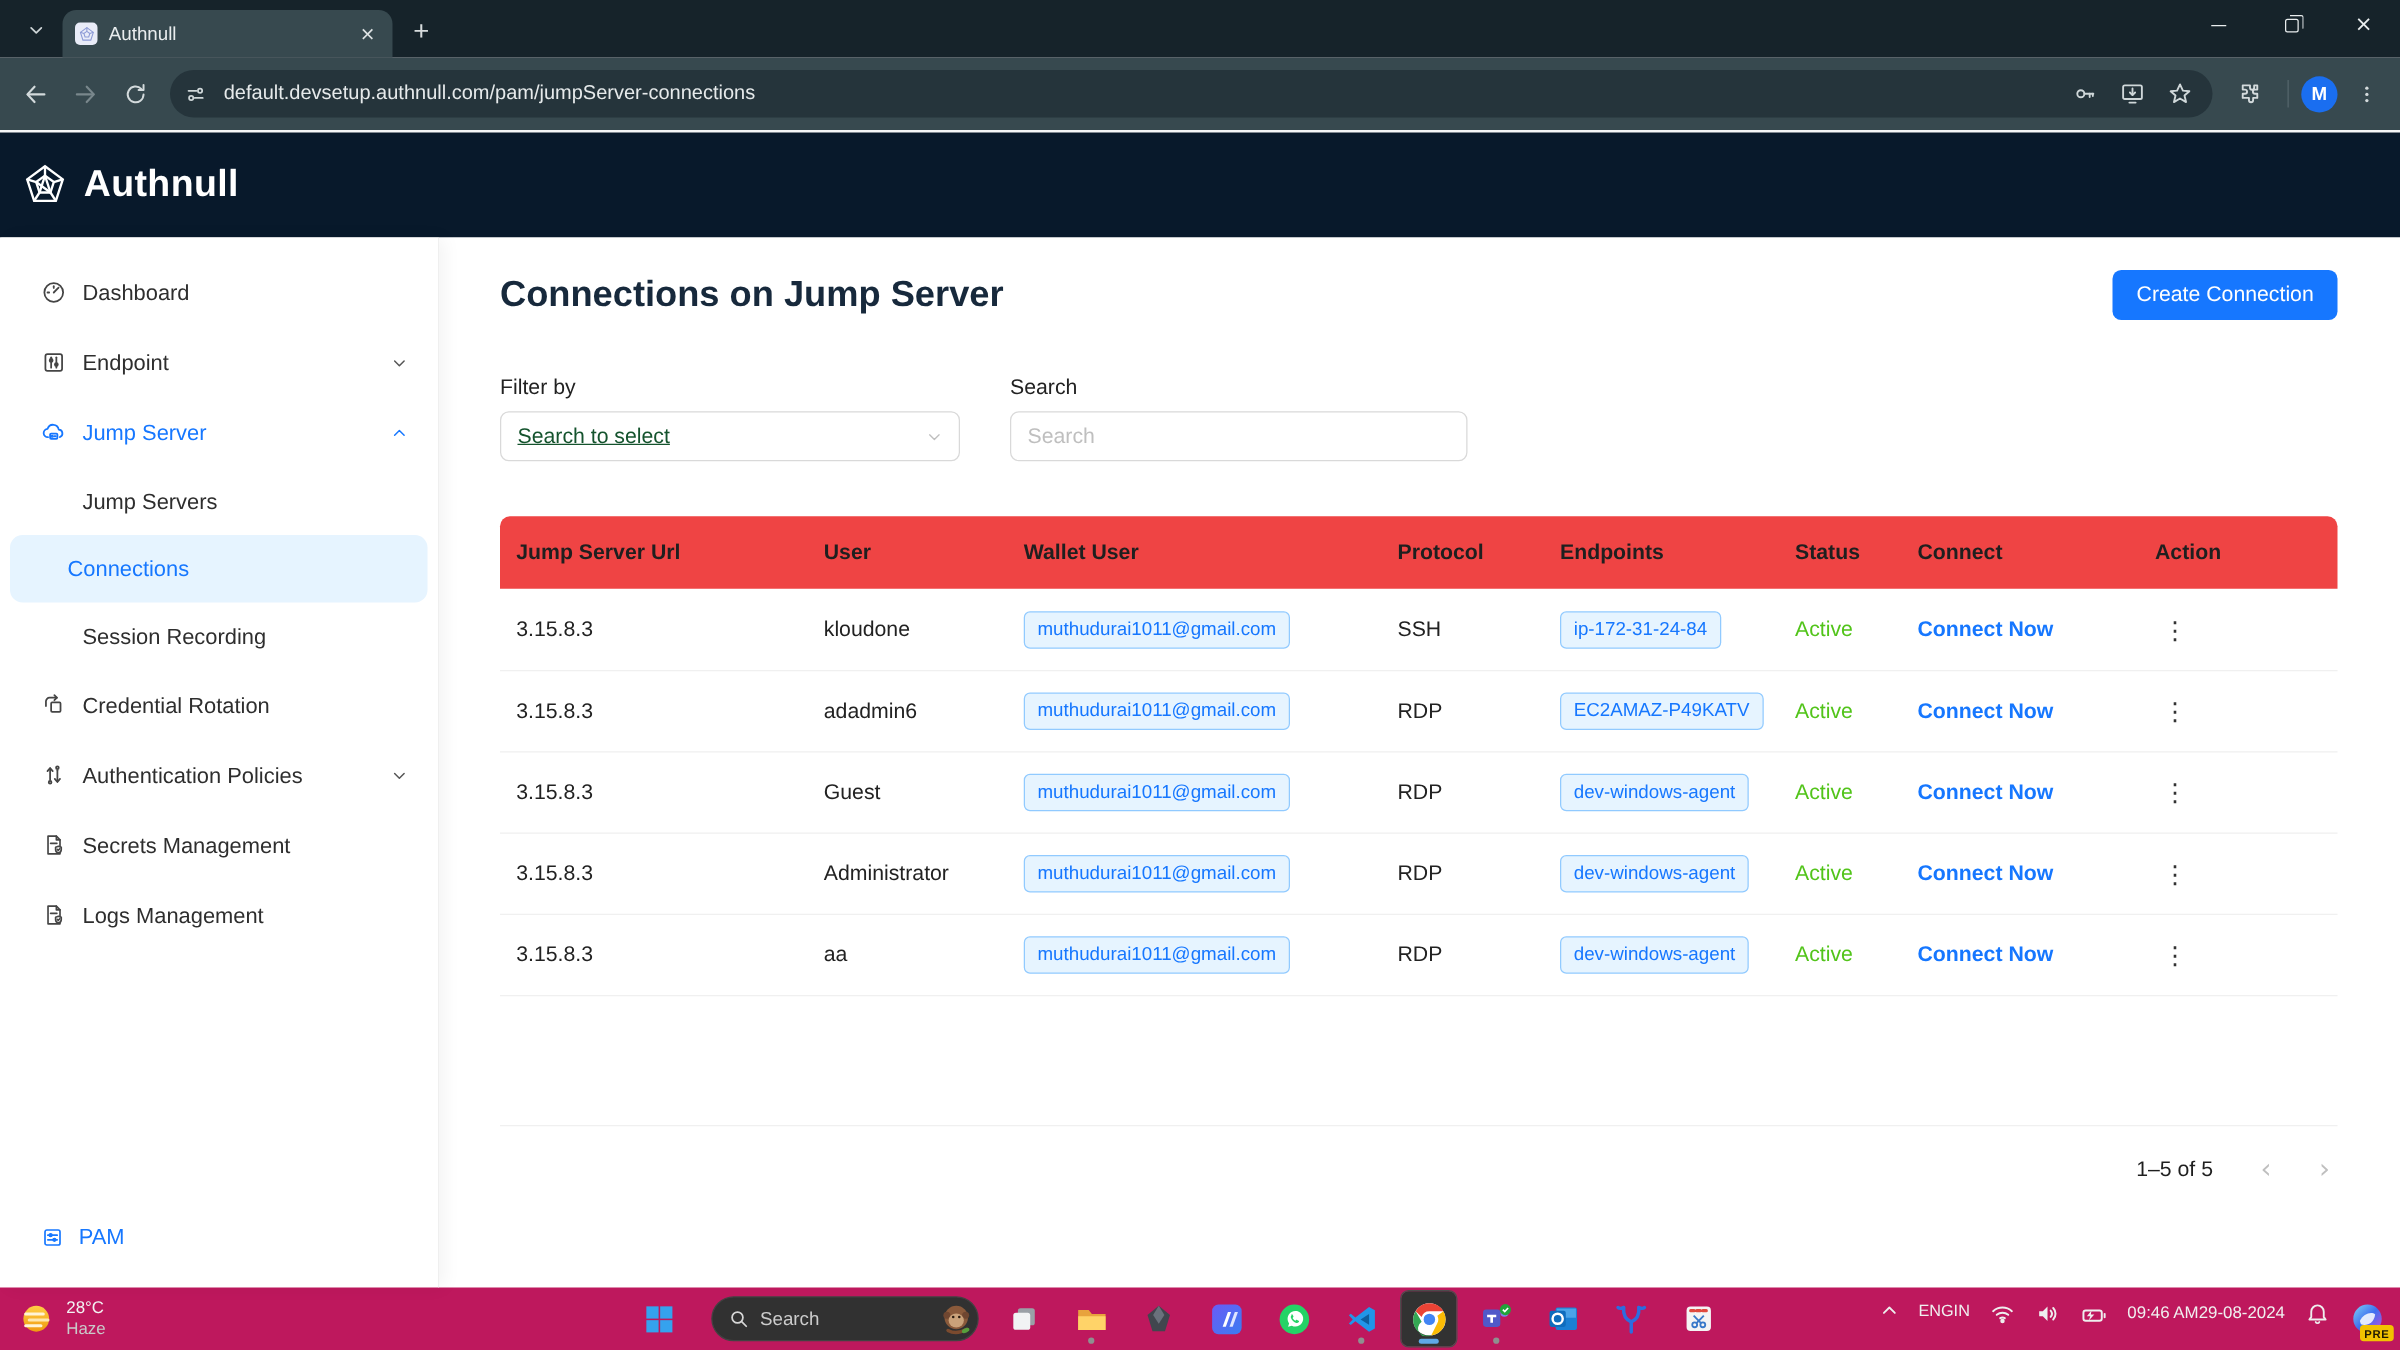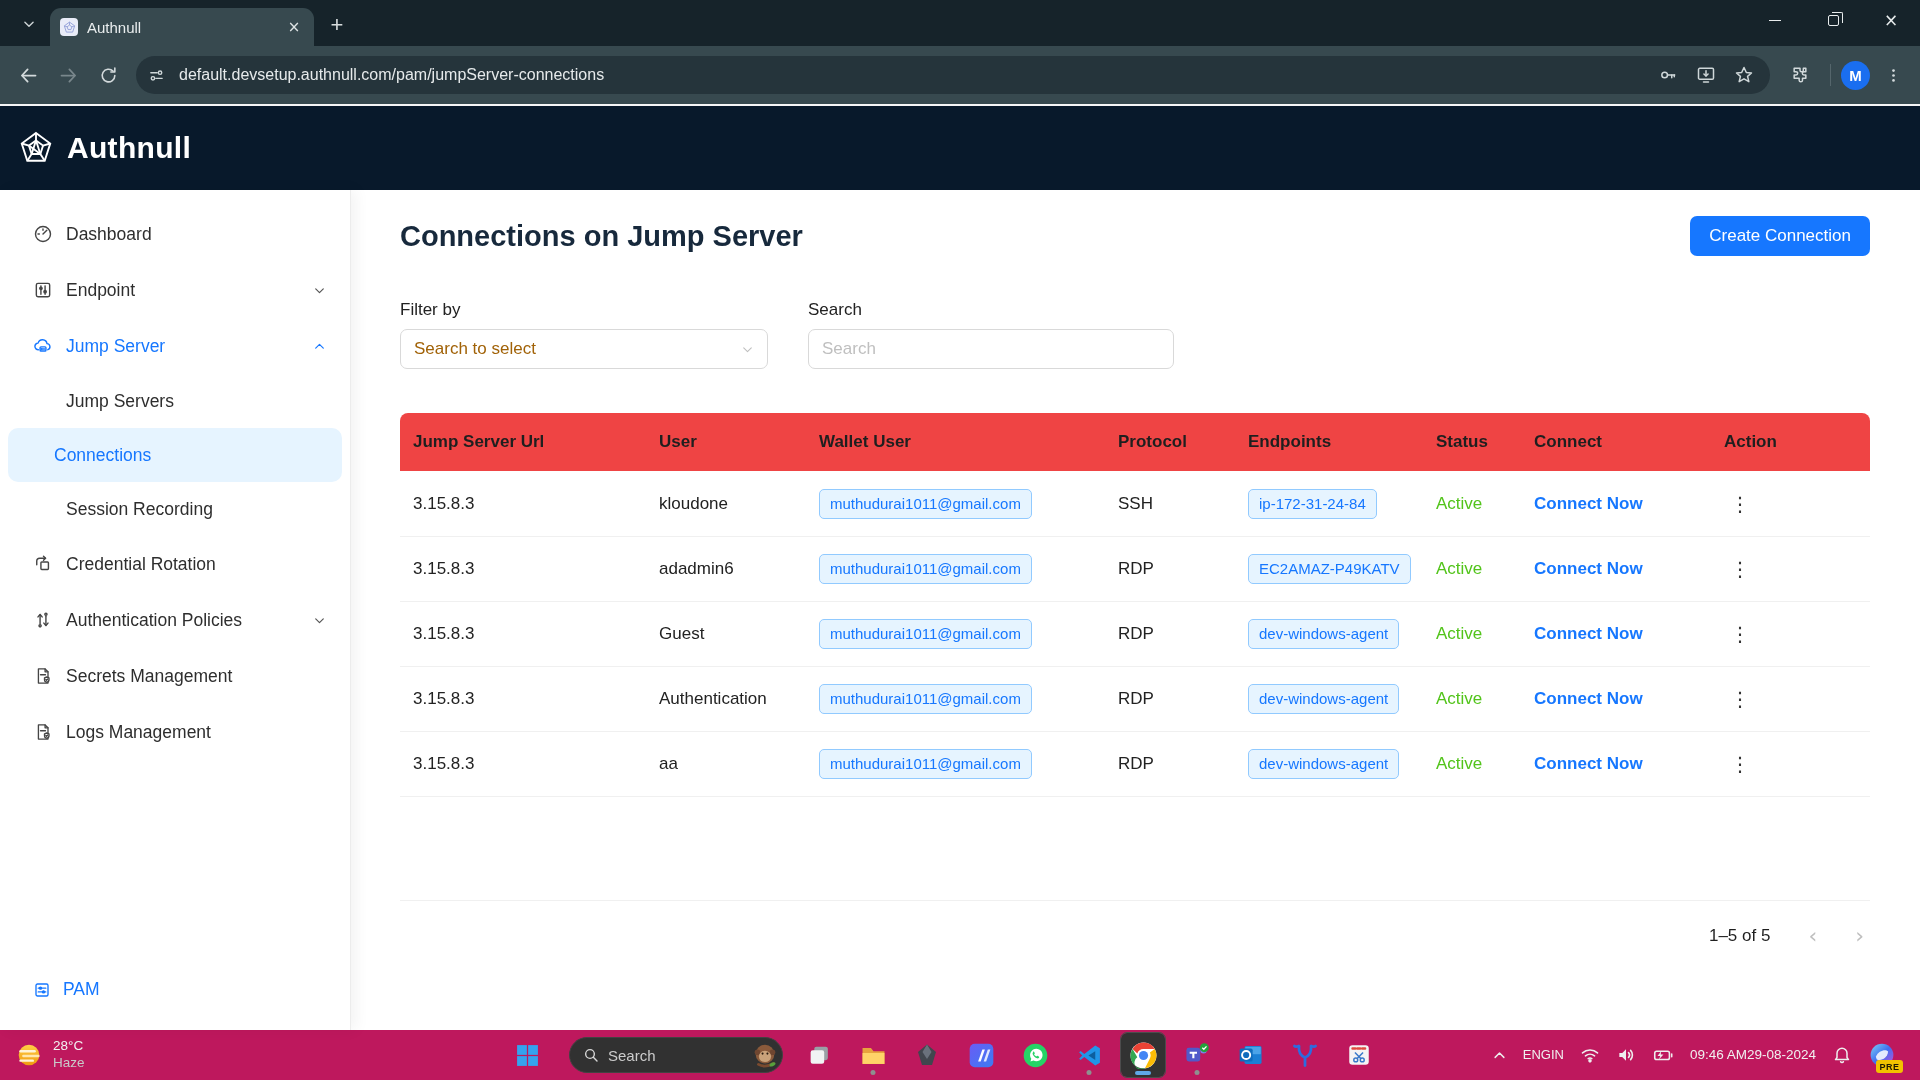--- a/index.html
+++ b/index.html
@@ -54,21 +54,21 @@
   .pam-footer .s-icon { width:18px; margin-right:12px; color:#1677ff; }
 
   .main { flex:1; padding:26px 50px 0 50px; }
   .main-top { display:flex; justify-content:space-between; align-items:center; }
   .page-title { font-size:29px; font-weight:700; color:#17293c; }
   .create-btn { background:#1677ff; border:none; color:#fff; height:40px; padding:0 19px; border-radius:7px; font-size:17px; font-family:inherit; }
   .filters { display:flex; margin-top:44px; }
   .filter-group { margin-right:40px; }
   .field-label { display:block; font-size:17px; color:#222; margin-bottom:9px; }
   .select-box { width:368px; height:40px; border:1px solid #d9d9d9; border-radius:7px; display:flex; align-items:center; justify-content:space-between; padding:0 13px; background:#fff; }
-  .select-placeholder { color:#a16207; font-size:17px; }
+  .select-placeholder { color:#14532d; font-size:17px;text-decoration:underline; }
   .select-arrow { color:#bfbfbf; }
   .search-input { width:366px; height:40px; border:1px solid #d9d9d9; border-radius:7px; padding:0 13px; font-size:17px; font-family:inherit; color:#222; outline:none; }
   .search-input::placeholder { color:#bfbfbf; }
 
   .conn-table { margin-top:44px; width:1470px; font-size:17px; color:#222; }
   .t-head, .t-row { display:grid; grid-template-columns:246px 160px 299px 130px 188px 98px 190px 159px; align-items:center; }
   .t-head { background:#ef4444; height:58px; font-weight:700; color:#1f1f1f; border-radius:8px 8px 0 0; }
   .t-cell { padding-left:13px; }
   .t-row { height:65px; border-top:1px solid #f0f0f0; }
   .t-row:first-of-type { border-top:none; }
@@ -87,21 +87,21 @@
   .weather-text { margin-left:9px; font-size:13.5px; line-height:1.25; }
   .weather-temp { color:#f2f2f2; }
   .weather-cond { color:#c9c9c9; }
   .tb-center { position:absolute; left:505px; display:flex; align-items:center; }
   .tb-item { width:44px; height:44px; display:flex; align-items:center; justify-content:center; position:relative; border-radius:6px; margin-right:10px; }
   .tb-item .run-dot { position:absolute; bottom:2px; left:50%; transform:translateX(-50%); width:5px; height:5px; border-radius:50%; background:#8f8f8f; }
   .tb-item.active-app { background:#323232; outline:1px solid #4c4c4c; }
   .tb-item.active-app .run-dot { width:16px; height:4px; border-radius:2px; background:#5fa8e8; }
   .tb-search { width:214px; height:36px; background:#313131; border:1px solid #424242; border-radius:18px; display:flex; align-items:center; padding:0 2px 0 13px; margin:0 14px 0 10px; }
   .tb-search-text { color:#cccccc; font-size:15px; margin-left:9px; flex:1; }
-  .tb-right { margin-left:auto; display:flex; align-items:center; padding-right:24px; }
+  .tb-right { margin-left:auto; display:flex; align-items:flex-start; padding-right:12px; }
   .tray-btn { display:flex; align-items:center; justify-content:center; margin-left:16px; color:#eee; }
   .lang { font-size:13px; line-height:1.2; text-align:center; color:#f0f0f0; }
   .clock { font-size:13.5px; line-height:1.3; text-align:right; color:#f0f0f0; }
   .copilot { position:relative; }
   .pre-badge { position:absolute; bottom:-4px; right:-7px; background:#f2c200; color:#201a00; font-size:9px; font-weight:700; padding:1.5px 3.5px; border-radius:3px; letter-spacing:.5px; }
 </style>
 </head>
 <body>
 
 <div class="tabstrip" data-interactable="false">
@@ -409,21 +409,21 @@
           <div class="t-cell" data-interactable="false">Guest</div>
           <div class="t-cell"><span class="chip" data-interactable="false">muthudurai1011@gmail.com</span></div>
           <div class="t-cell" data-interactable="false">RDP</div>
           <div class="t-cell"><span class="chip" data-interactable="false">dev-windows-agent</span></div>
           <div class="t-cell status-active" data-interactable="false">Active</div>
           <div class="t-cell"><span class="connect-link" data-interactable="true">Connect Now</span></div>
           <div class="t-cell"><span class="action-dots" data-interactable="true">⋮</span></div>
         </div>
         <div class="t-row" data-interactable="false">
           <div class="t-cell" data-interactable="false">3.15.8.3</div>
-          <div class="t-cell" data-interactable="false">Authentication</div>
+          <div class="t-cell" data-interactable="false">Administrator</div>
           <div class="t-cell"><span class="chip" data-interactable="false">muthudurai1011@gmail.com</span></div>
           <div class="t-cell" data-interactable="false">RDP</div>
           <div class="t-cell"><span class="chip" data-interactable="false">dev-windows-agent</span></div>
           <div class="t-cell status-active" data-interactable="false">Active</div>
           <div class="t-cell"><span class="connect-link" data-interactable="true">Connect Now</span></div>
           <div class="t-cell"><span class="action-dots" data-interactable="true">⋮</span></div>
         </div>
         <div class="t-row" data-interactable="false">
           <div class="t-cell" data-interactable="false">3.15.8.3</div>
           <div class="t-cell" data-interactable="false">aa</div>

